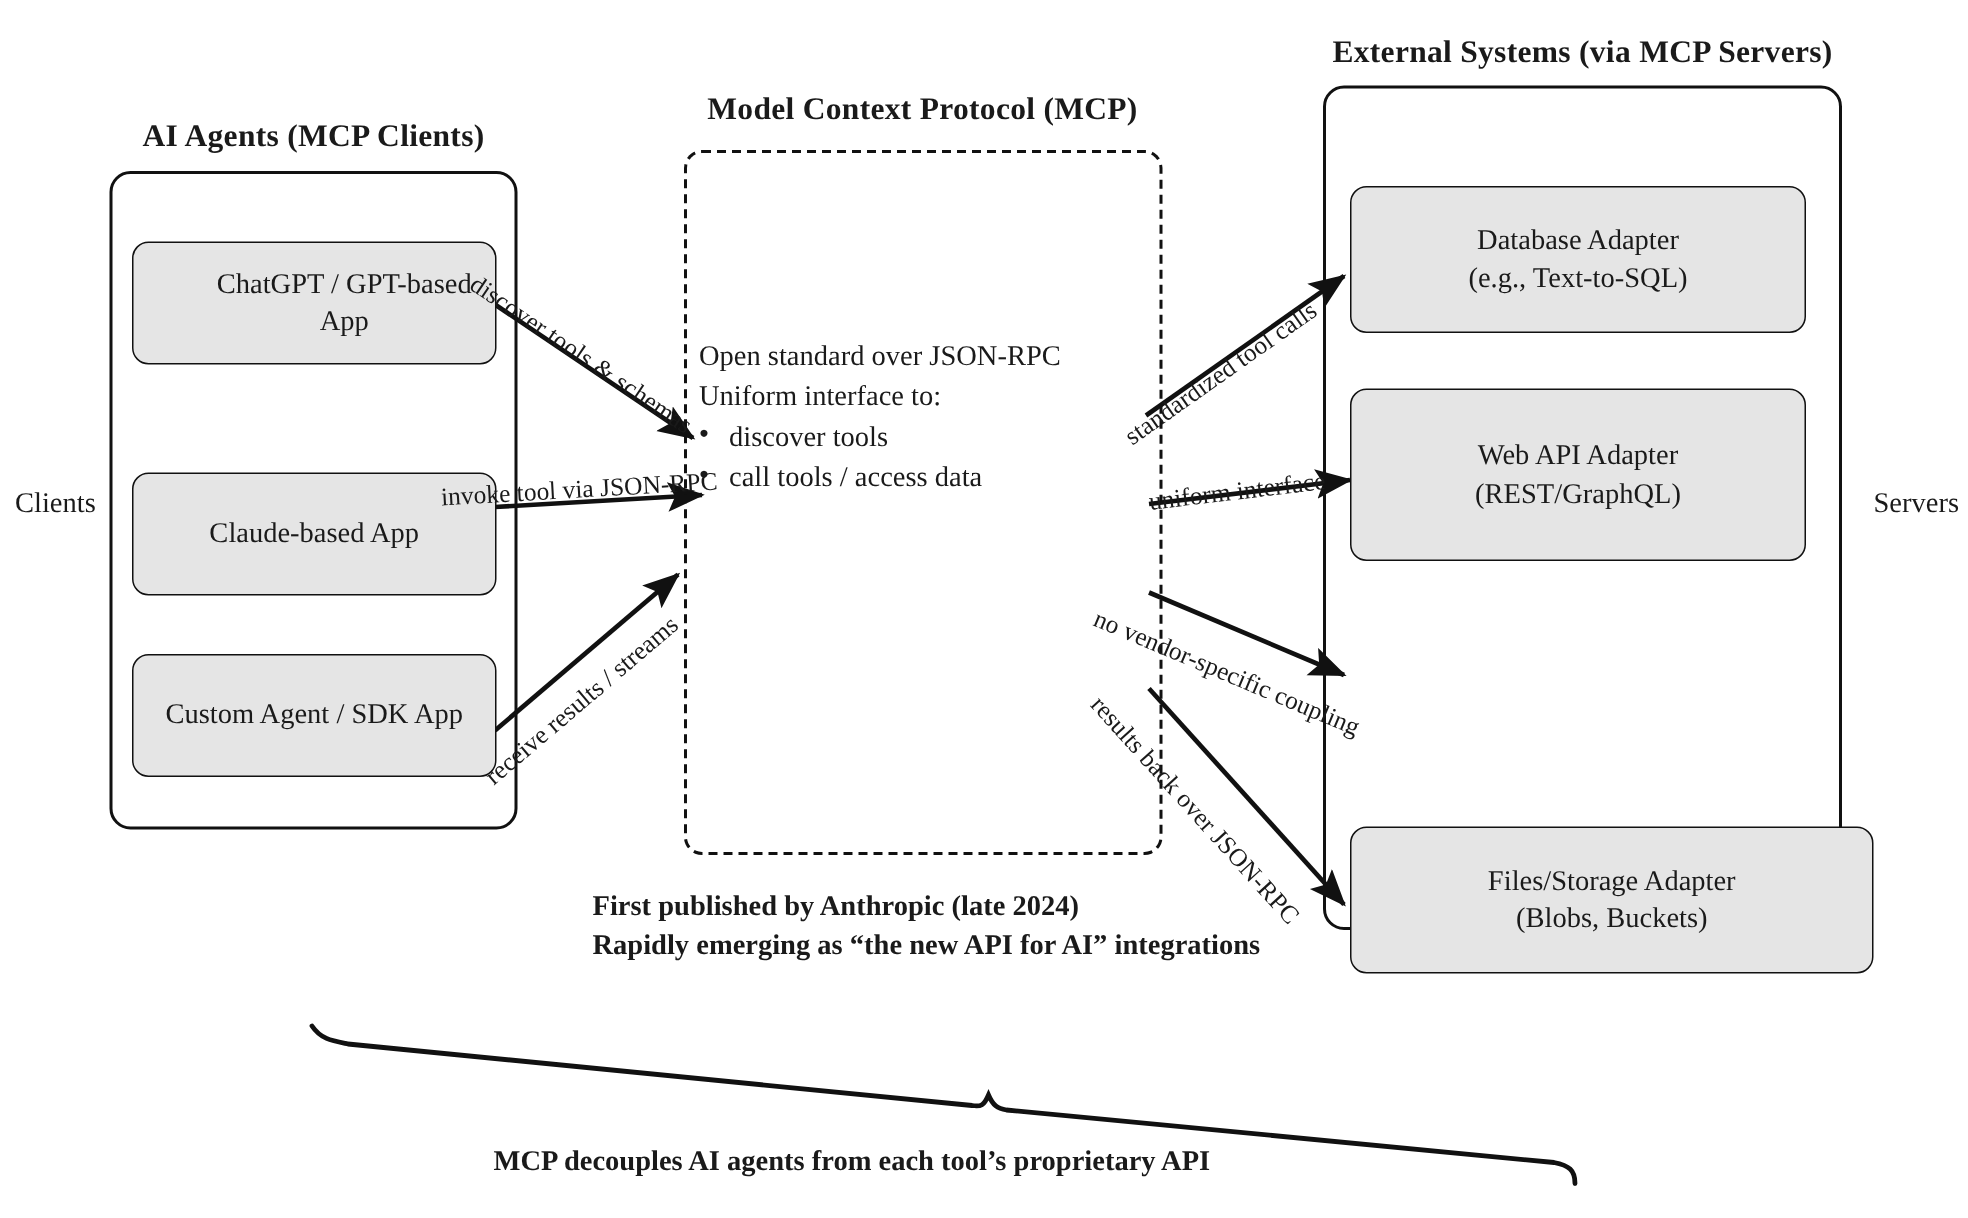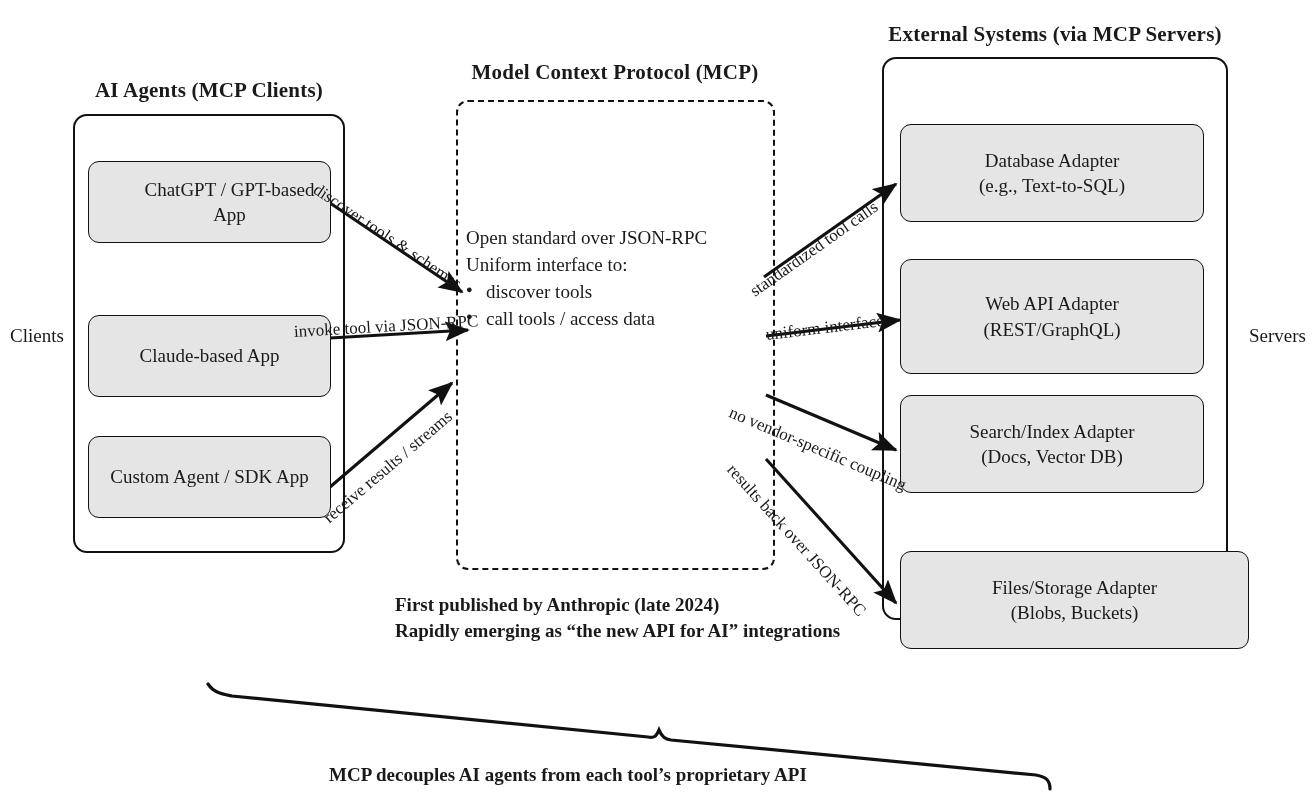--- a/index.html
+++ b/index.html
@@ -127,24 +127,20 @@
   <div class="container" style="left:882px;top:57px;width:346px;height:563px;"></div>
 
   <div class="node" style="left:900px;top:124px;width:304px;height:98px;">
     <span>Database Adapter</span>
     <span class="l2">(e.g., Text-to-SQL)</span>
   </div>
   <div class="node" style="left:900px;top:259px;width:304px;height:115px;">
     <span>Web API Adapter</span>
     <span class="l2">(REST/GraphQL)</span>
   </div>
-  <div class="node" style="left:900px;top:395px;width:304px;height:98px;">
-    <span>Search/Index Adapter</span>
-    <span class="l2">(Docs, Vector DB)</span>
-  </div>
   <div class="node" style="left:900px;top:551px;width:349px;height:98px;">
     <span>Files/Storage Adapter</span>
     <span class="l2">(Blobs, Buckets)</span>
   </div>
 
   <div class="edge-label" style="left:315px;top:178px;transform:rotate(34deg);">discover tools &amp; schemas</div>
 
   <div class="edge-label" style="left:294px;top:322px;transform:rotate(-3.3deg);">invoke tool via JSON-RPC</div>
 
   <div class="edge-label" style="left:326px;top:510px;transform:rotate(-40.4deg);">receive results / streams</div>

